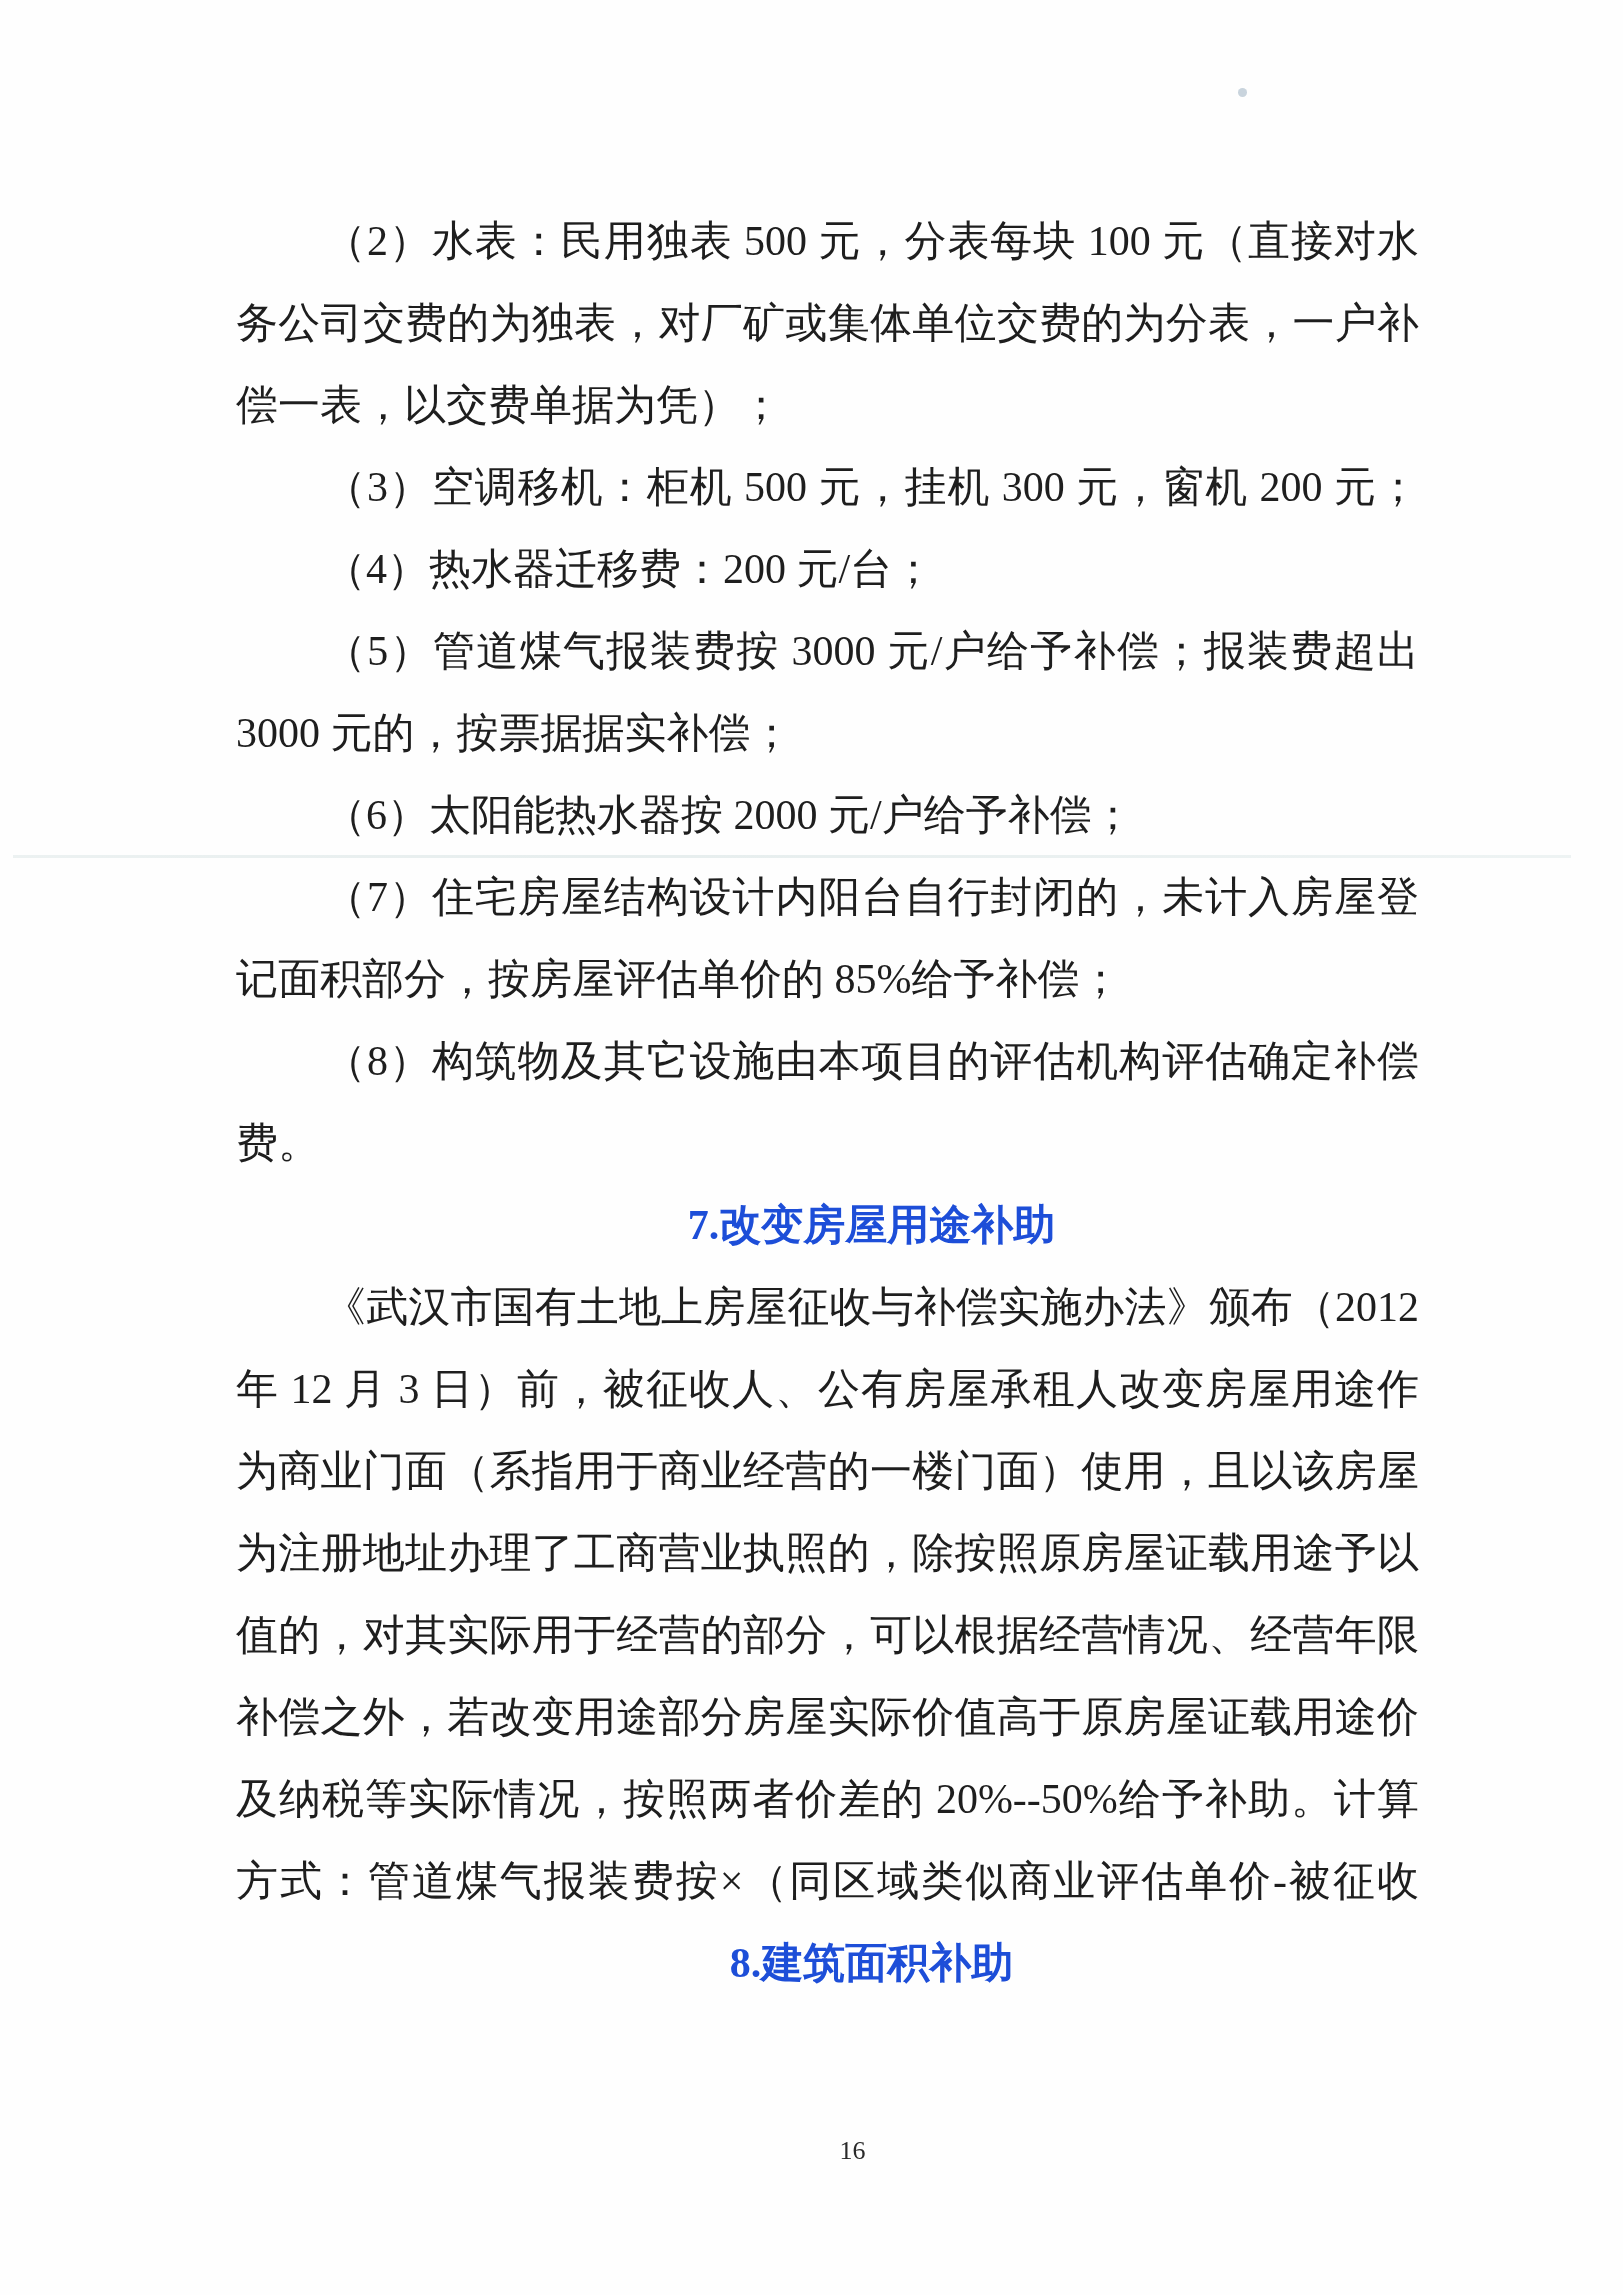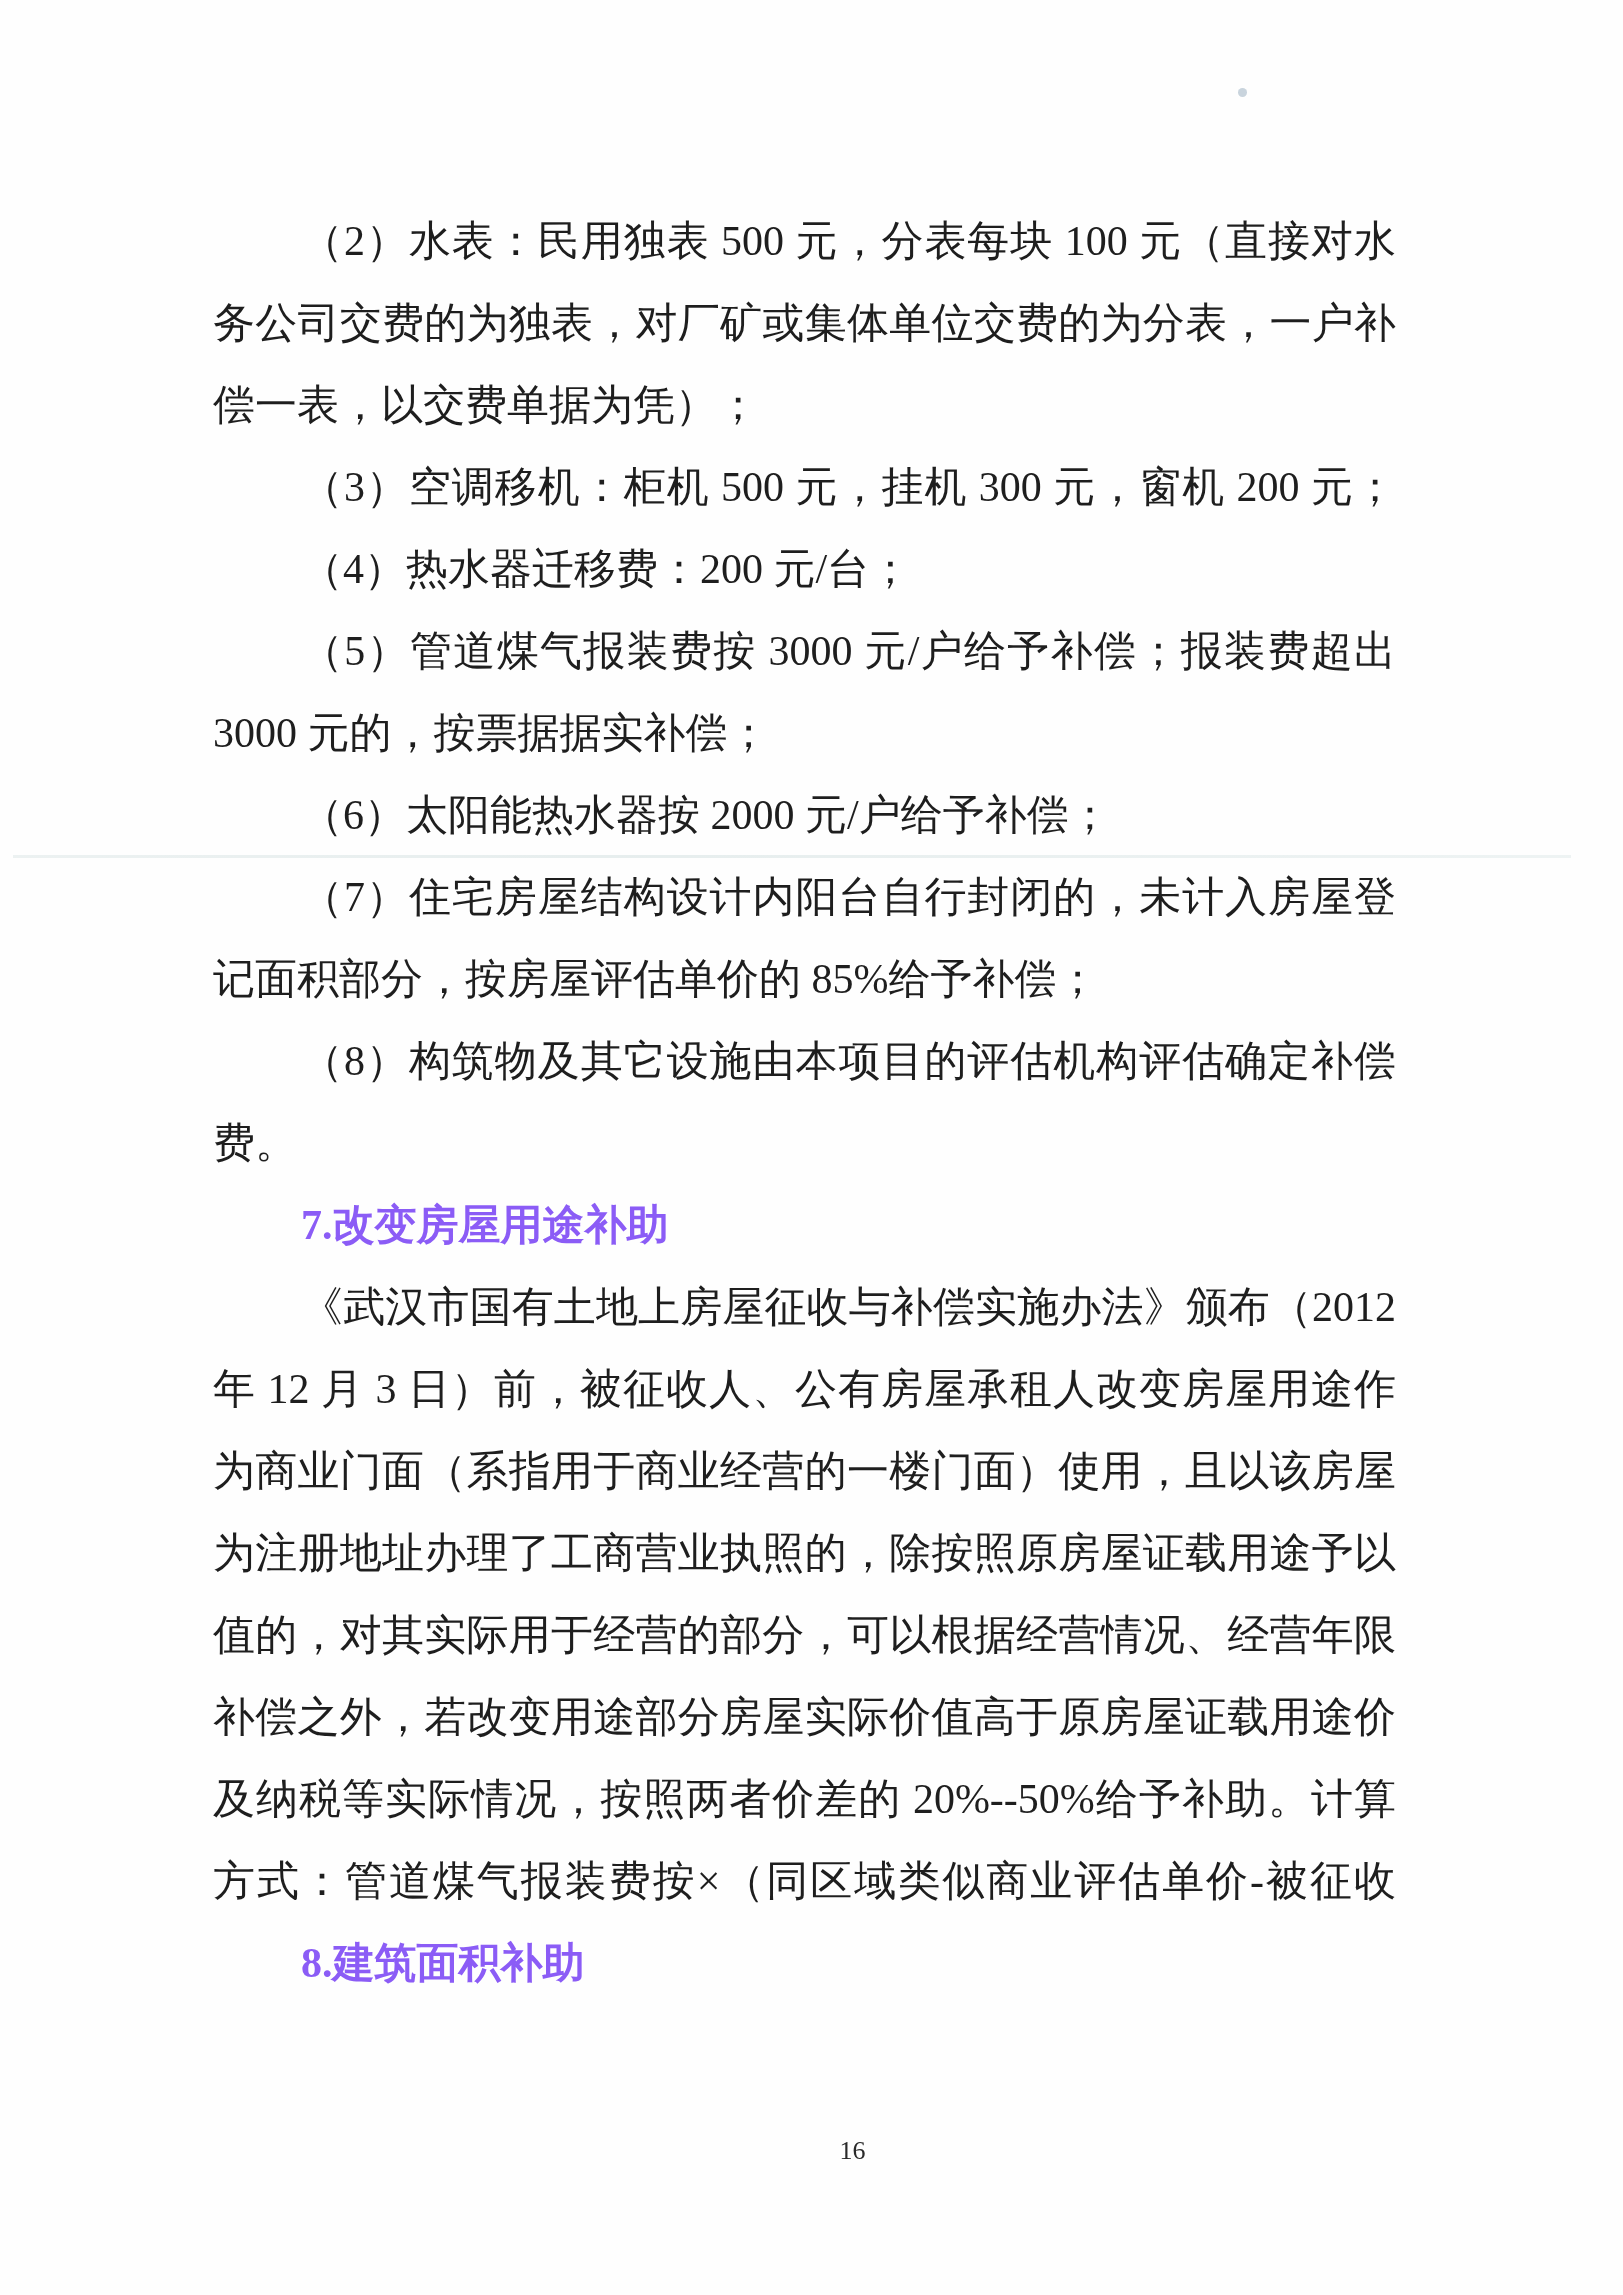--- a/index.html
+++ b/index.html
@@ -11,42 +11,43 @@
     position: relative;
     width: 1623px;
     height: 2295px;
     background: #fefefe;
     overflow: hidden;
     font-family: "Liberation Serif", "DejaVu Serif", serif;
     color: #1e1e1e;
   }
   .doc-body {
     position: absolute;
-    left: 213px;
+    left: 236px;
     top: 200px;
     width: 1183px;
   }
   .line {
     height: 82px;
     line-height: 82px;
     font-size: 42px;
     text-align: left;
     white-space: normal;
     letter-spacing: 0;
   }
   .line.just {
     text-align: justify;
     text-align-last: justify;
   }
   .line.ind {
     text-indent: 88px;
   }
   .line.bold {
     font-weight: bold;
-    color: #8b5cf6;
+    color: #1d4ed8;
+    text-align: center;
   }
   .page-number {
     position: absolute;
     left: 812px;
     top: 2122px;
     width: 81px;
     text-align: center;
     font-size: 26px;
     line-height: 39px;
     color: #2a2a2a;

